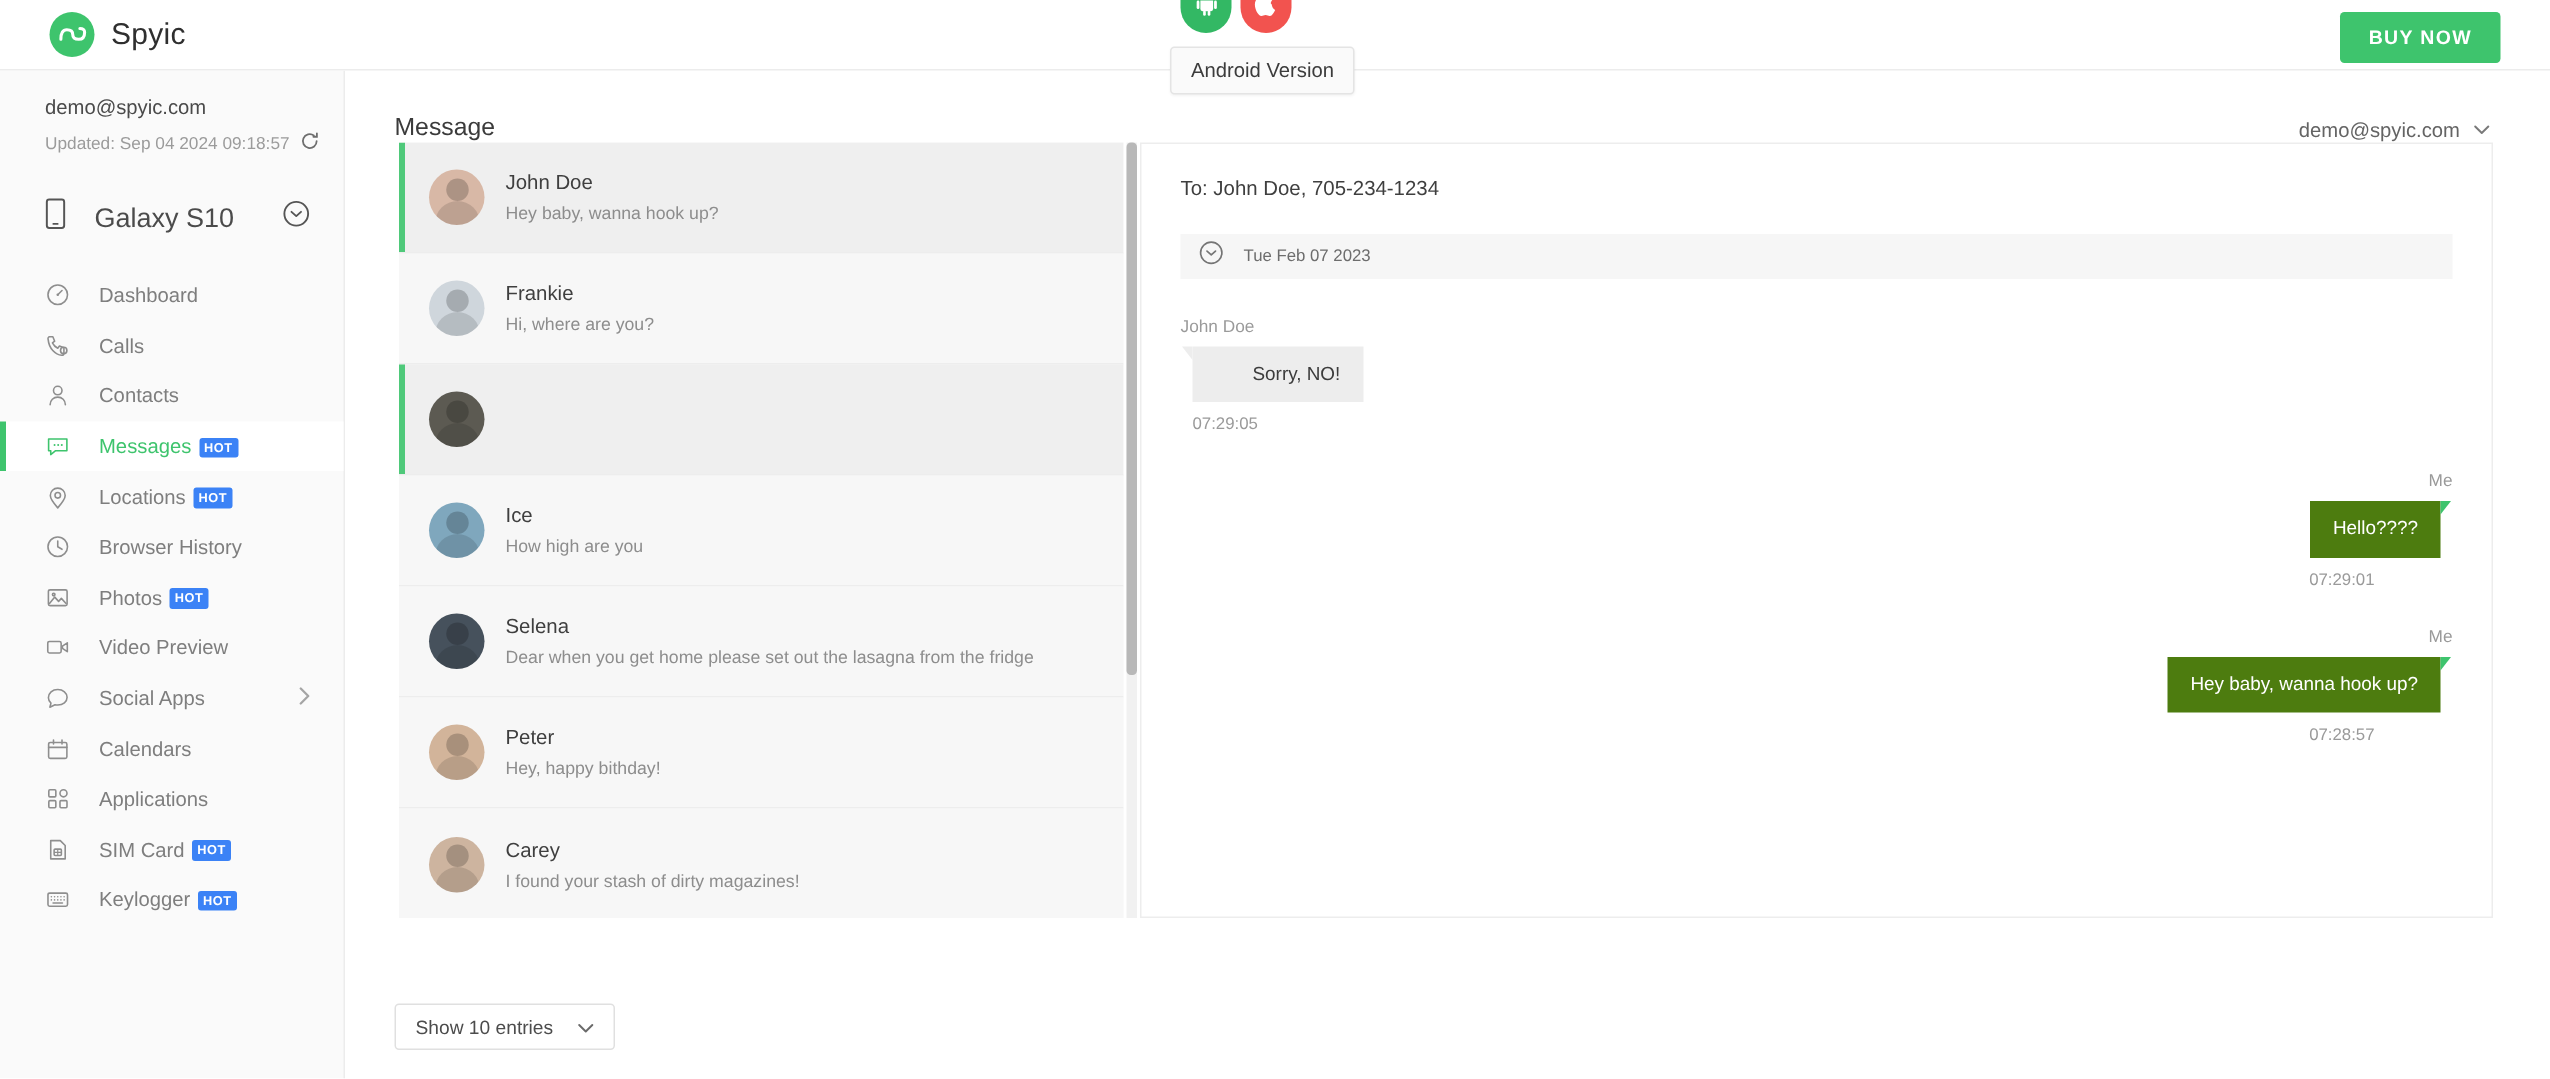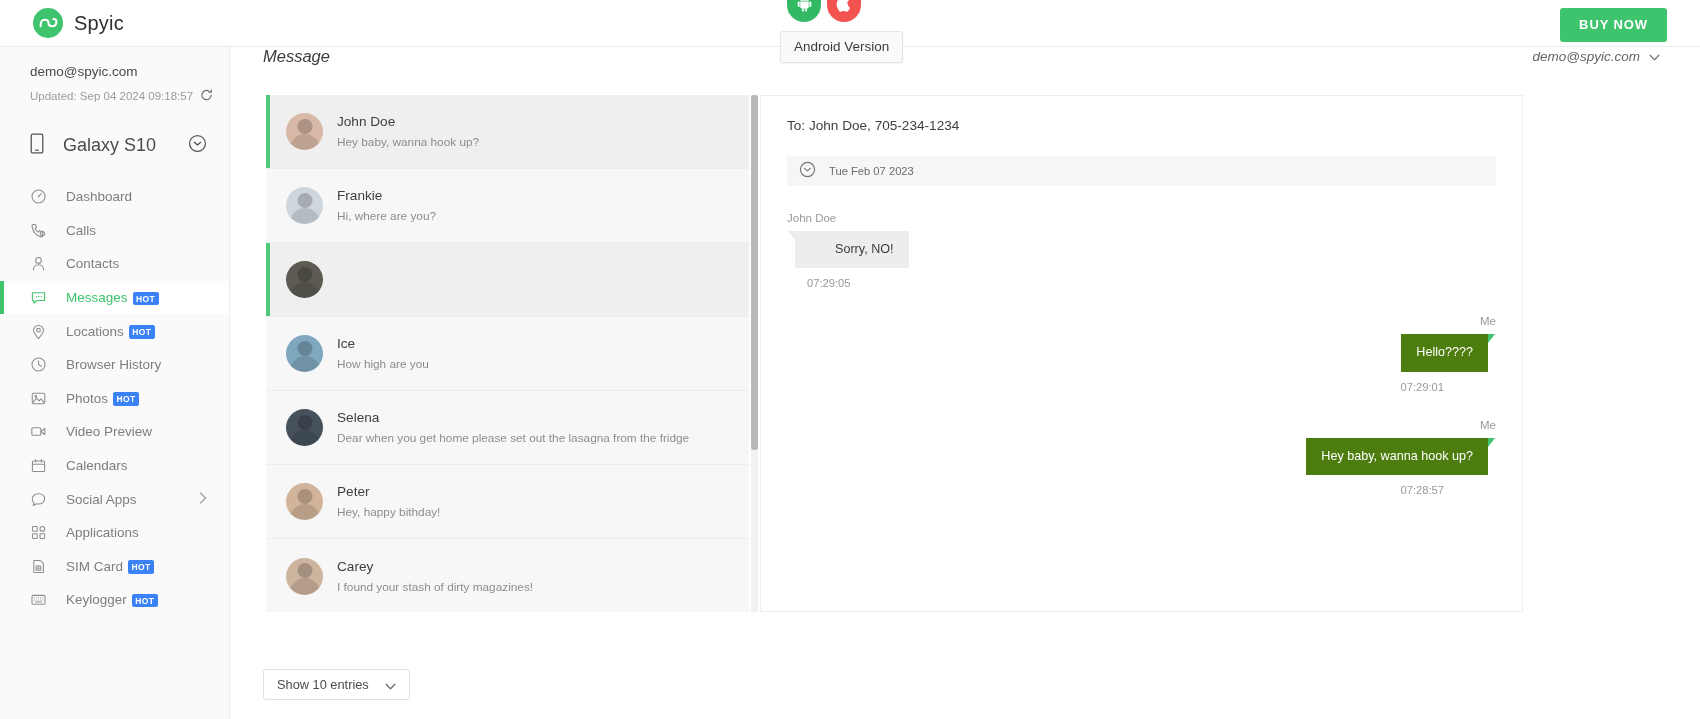--- a/index.html
+++ b/index.html
@@ -86,22 +86,22 @@
   .badge-hot {
     background: #3b82f6; color: #fff; font-size: 8.5px; font-weight: bold;
     letter-spacing: .4px; padding: 1.5px 3.5px 2px; border-radius: 2px;
     margin-left: 5px; position: relative; top: -1px;
   }
   .nav-caret { position: absolute; right: 22px; top: 50%; transform: translateY(-50%); }
 
   
   .content { position: absolute; top: 47px; left: 230px; width: 1470px; height: 672px; background: #fff; }
   .content-head {
-    height: 48px; display: flex; align-items: flex-start;
-    padding: 0 40px 0 33px; justify-content: space-between; font-style: italic;
+    height: 48px; display: flex; align-items: flex-end;
+    padding: 0 40px 0 33px; justify-content: space-between;
   }
   .page-title { font-size: 16.5px; color: #3b3b3b; }
   .acct-menu { display: flex; align-items: center; gap: 9px; cursor: pointer; }
   .acct-menu-label { font-size: 13.5px; color: #646464; }
 
   .panels { position: absolute; top: 48px; left: 36px; width: 1404px; height: 562px; display: flex; }
 
   
   .conv-list {
     position: relative; width: 483px; height: 517px; overflow: hidden;
@@ -142,21 +142,21 @@
     position: absolute; left: 485px; top: 0; width: 7px; height: 517px;
     background: #f1f1f1;
   }
   .list-scrollbar .thumb {
     position: absolute; top: 0; left: 0; width: 7px; height: 355px;
     background: #b8b8b8; border-radius: 3px;
   }
 
   
   .thread {
-    position: relative; margin-left: 11px; width: 763px; height: 517px;
+    position: relative; margin-left: 11px; width: 902px; height: 517px;
     border: 1px solid #ededed; background: #fff; padding: 22px 26px 0;
   }
   .thread-to { font-size: 13.6px; color: #3f3f3f; }
   .date-row {
     margin-top: 23px; height: 30px; background: #f6f6f6;
     display: flex; align-items: center; gap: 13px; padding-left: 12px;
   }
   .date-label { font-size: 11.2px; color: #6d6d6d; }
 
   .msg-block { margin-top: 26px; }
@@ -172,21 +172,21 @@
     content: ""; position: absolute; left: -7px; top: 0;
     border-top: 0 solid transparent; border-right: 7px solid #ededed;
     border-bottom: 9px solid transparent;
   }
   .bubble.out { background: #4d7c0f; color: #fff; margin-right: 8px; }
   .bubble.out::after {
     content: ""; position: absolute; right: -7px; top: 0;
     border-left: 7px solid #3ec46d; border-bottom: 9px solid transparent;
   }
   .msg-time { font-size: 11.2px; color: #9a9a9a; margin-top: 9px; }
-  .msg-block.in .msg-time { margin-left: 20px; }
+  .msg-block.in .msg-time { margin-left: 8px; }
   .msg-block.out .msg-time { margin-right: 52px; }
 
   
   .entries-select {
     position: absolute; left: 33px; top: 622px;
     background: #fff; border: 1px solid #e0e0e0; border-radius: 3px;
     height: 31px; display: flex; align-items: center; gap: 16px;
     padding: 0 13px; cursor: pointer;
   }
   .entries-label { font-size: 12.8px; color: #4c4c4c; }
@@ -324,35 +324,35 @@
       </div>
         <div class="nav-item">
       <svg class="nav-ico" viewBox="0 0 24 24">
             <rect x="2.6" y="6.6" width="12.6" height="10.8" rx="1.6" fill="none" stroke="#8e8e8e" stroke-width="1.5" stroke-linecap="round" stroke-linejoin="round"></rect>
             <path d="M16.4 11l4.6-3.2v8.4L16.4 13z" fill="none" stroke="#8e8e8e" stroke-width="1.5" stroke-linecap="round" stroke-linejoin="round"></path>
           </svg>
       <span class="nav-label">Video Preview</span>
       </div>
         <div class="nav-item">
       <svg class="nav-ico" viewBox="0 0 24 24">
-            <rect x="3.4" y="5.6" width="17.2" height="15" rx="1.6" fill="none" stroke="#8e8e8e" stroke-width="1.5" stroke-linecap="round" stroke-linejoin="round"></rect>
-            <path d="M3.4 10.2h17.2M8 3.4v3.6M16 3.4v3.6" fill="none" stroke="#8e8e8e" stroke-width="1.5" stroke-linecap="round" stroke-linejoin="round"></path>
-          </svg>
-      <span class="nav-label">Calendars</span>
-      </div>
-        <div class="nav-item">
-      <svg class="nav-ico" viewBox="0 0 24 24">
             <path d="M12 3.8c5 0 8.8 3.2 8.8 7.3S17 18.4 12 18.4a11 11 0 0 1-2.6-.3L4.6 20.4l1-3.8a7 7 0 0 1-2.4-5.1C3.2 7 7 3.8 12 3.8z" fill="none" stroke="#8e8e8e" stroke-width="1.5" stroke-linecap="round" stroke-linejoin="round"></path>
           </svg>
       <span class="nav-label">Social Apps</span>
       <span class="nav-caret">
          <svg width="8" height="12" viewBox="0 0 8 12" fill="none" stroke="#a5a5a5" stroke-width="1.5" stroke-linecap="round" stroke-linejoin="round">
               <path d="M1.5 1l5 5-5 5"></path>
             </svg></span>
         </div>
+        <div class="nav-item">
+      <svg class="nav-ico" viewBox="0 0 24 24">
+            <rect x="3.4" y="5.6" width="17.2" height="15" rx="1.6" fill="none" stroke="#8e8e8e" stroke-width="1.5" stroke-linecap="round" stroke-linejoin="round"></rect>
+            <path d="M3.4 10.2h17.2M8 3.4v3.6M16 3.4v3.6" fill="none" stroke="#8e8e8e" stroke-width="1.5" stroke-linecap="round" stroke-linejoin="round"></path>
+          </svg>
+      <span class="nav-label">Calendars</span>
+      </div>
         <div class="nav-item">
       <svg class="nav-ico" viewBox="0 0 24 24">
             <rect x="3.6" y="3.6" width="6.6" height="6.6" rx="1" fill="none" stroke="#8e8e8e" stroke-width="1.5" stroke-linecap="round" stroke-linejoin="round"></rect>
             <circle cx="17.4" cy="6.9" r="3.3" fill="none" stroke="#8e8e8e" stroke-width="1.5" stroke-linecap="round" stroke-linejoin="round"></circle>
             <rect x="3.6" y="13.8" width="6.6" height="6.6" rx="1" fill="none" stroke="#8e8e8e" stroke-width="1.5" stroke-linecap="round" stroke-linejoin="round"></rect>
             <rect x="14.1" y="13.8" width="6.6" height="6.6" rx="1" fill="none" stroke="#8e8e8e" stroke-width="1.5" stroke-linecap="round" stroke-linejoin="round"></rect>
           </svg>
       <span class="nav-label">Applications</span>
       </div>
         <div class="nav-item">

